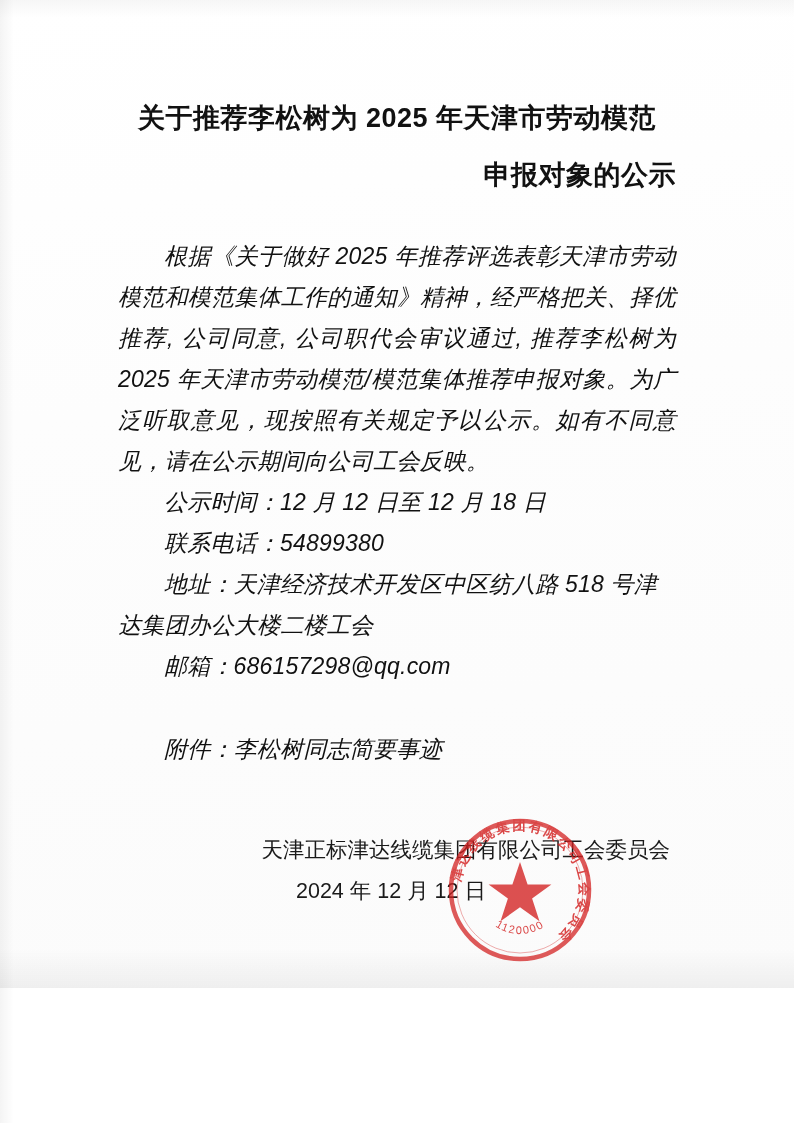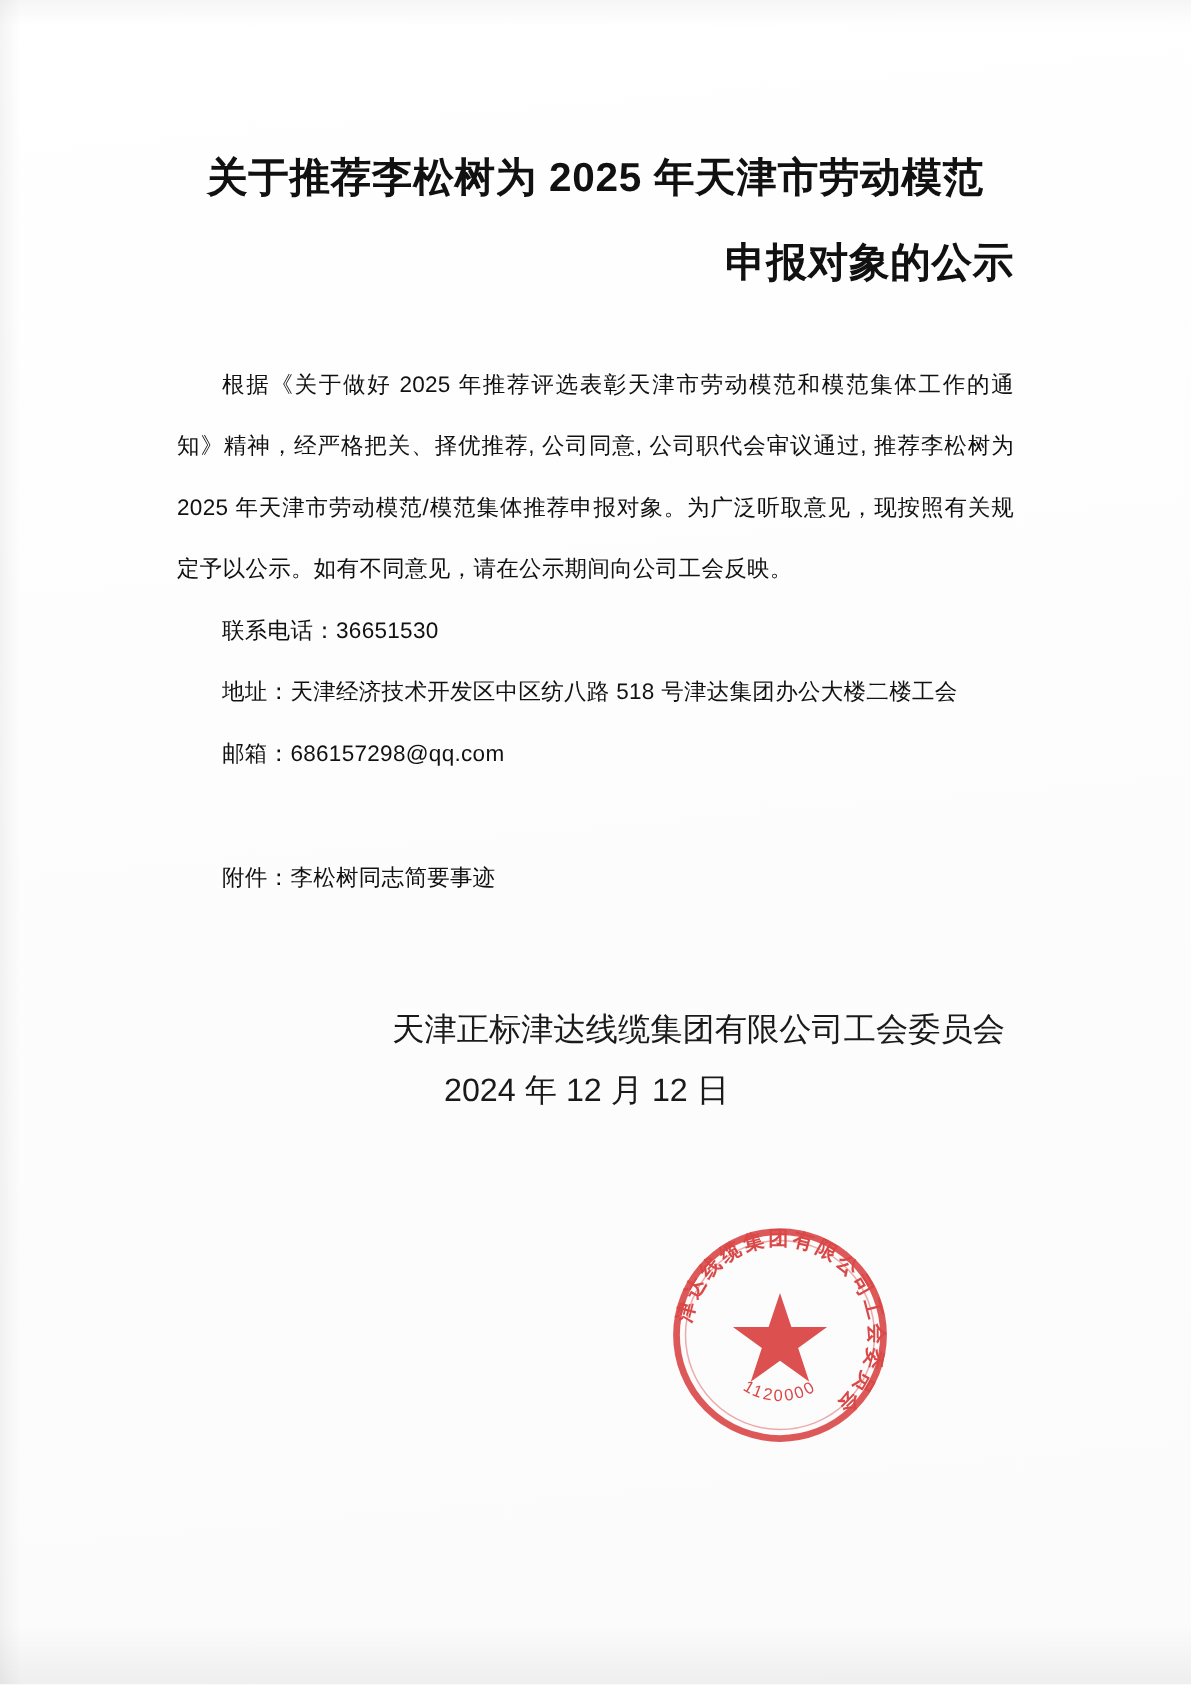--- a/index.html
+++ b/index.html
@@ -11,21 +11,21 @@
     height: 1123px;
     background: #ffffff;
     font-family: "Liberation Sans", sans-serif;
     color: #1a1a1a;
     overflow: hidden;
     position: relative;
   }
   .page {
     position: relative;
     width: 794px;
-    height: 1123px;
+    height: 988px;
     background:
       linear-gradient(175deg, #ffffff 0%, #fdfdfd 40%, #fbfbfb 100%);
     box-sizing: border-box;
     padding: 0;
   }
   
   .scan-edge-left {
     position: absolute;
     left: 0; top: 0;
     width: 14px; height: 1123px;
@@ -59,24 +59,25 @@
     line-height: 1.0;
     font-weight: 600;
     letter-spacing: 0.5px;
     color: #111;
   }
   .doc-title .line1 { display: block; margin-bottom: 30px; }
   .doc-title .line2 { display: block; text-align: right; }
 
   .body-block {
     margin-top: 47px;
-    font-size: 15px;
+    font-size: 23px;
     line-height: 41px;
     color: #111;
     letter-spacing: 0.2px;
+    font-style: italic;
   }
   .para {
     text-indent: 2em;
     text-align: justify;
     text-justify: inter-ideograph;
     margin: 0;
   }
   .info-line {
     margin: 0;
     text-indent: 2em;
@@ -127,21 +128,22 @@
 
   <div class="content">
 
     <div class="doc-title">
       <span class="line1">关于推荐李松树为 2025 年天津市劳动模范</span>
       <span class="line2">申报对象的公示</span>
     </div>
 
     <div class="body-block">
       <p class="para">根据《关于做好 2025 年推荐评选表彰天津市劳动模范和模范集体工作的通知》精神，经严格把关、择优推荐, 公司同意, 公司职代会审议通过, 推荐李松树为 2025 年天津市劳动模范/模范集体推荐申报对象。为广泛听取意见，现按照有关规定予以公示。如有不同意见，请在公示期间向公司工会反映。</p>
-      <p class="info-line">联系电话：36651530</p>
+      <p class="info-line">公示时间：12 月 12 日至 12 月 18 日</p>
+      <p class="info-line">联系电话：54899380</p>
       <p class="info-line wrap">地址：天津经济技术开发区中区纺八路 518 号津达集团办公大楼二楼工会</p>
       <p class="info-line">邮箱：686157298@qq.com</p>
       <p class="attachment">附件：李松树同志简要事迹</p>
     </div>
 
     <div class="signature">
       <span class="sig-line">天津正标津达线缆集团有限公司工会委员会</span>
       <span class="sig-date">2024 年 12 月 12 日</span>
     </div>
   </div>

